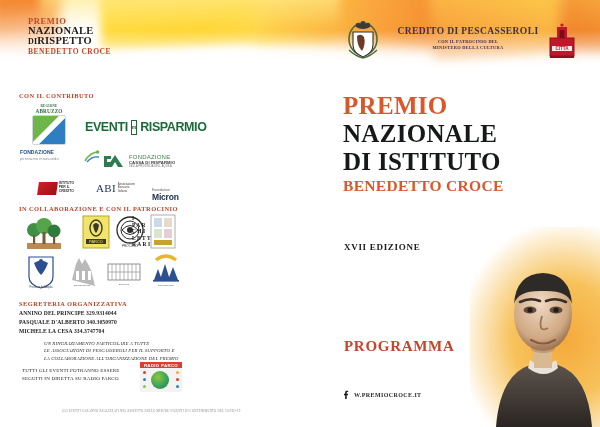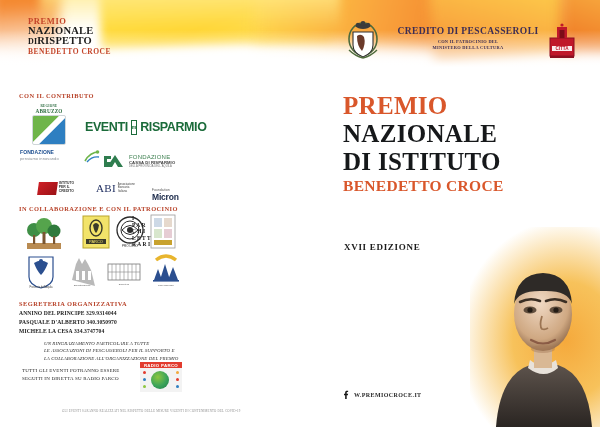--- a/index.html
+++ b/index.html
@@ -191,20 +191,21 @@
   </div>
 
   <div class="main-title">
     <div class="mt1">PREMIO</div>
     <div class="mt2">NAZIONALE</div>
     <div class="mt3">DI ISTITUTO</div>
     <div class="mt4">BENEDETTO CROCE</div>
   </div>
 
   <div class="edizione">XVII EDIZIONE</div>
+  <div class="programma">PROGRAMMA</div>
 
   <div class="weblink">
     <svg class="fb" viewBox="0 0 12 12">
       <path d="M7.6 12V7h1.6l.3-2H7.6V3.8c0-.6.2-1 1-1h.9V1.1C9.3 1 8.7 1 8 1 6.5 1 5.5 1.9 5.5 3.6V5H4v2h1.5v5z" fill="#1b1b1b"></path>
     </svg>
     <span class="url">W.PREMIOCROCE.IT</span>
   </div>
 
   <div class="portrait">
     <div class="pglow"></div>

